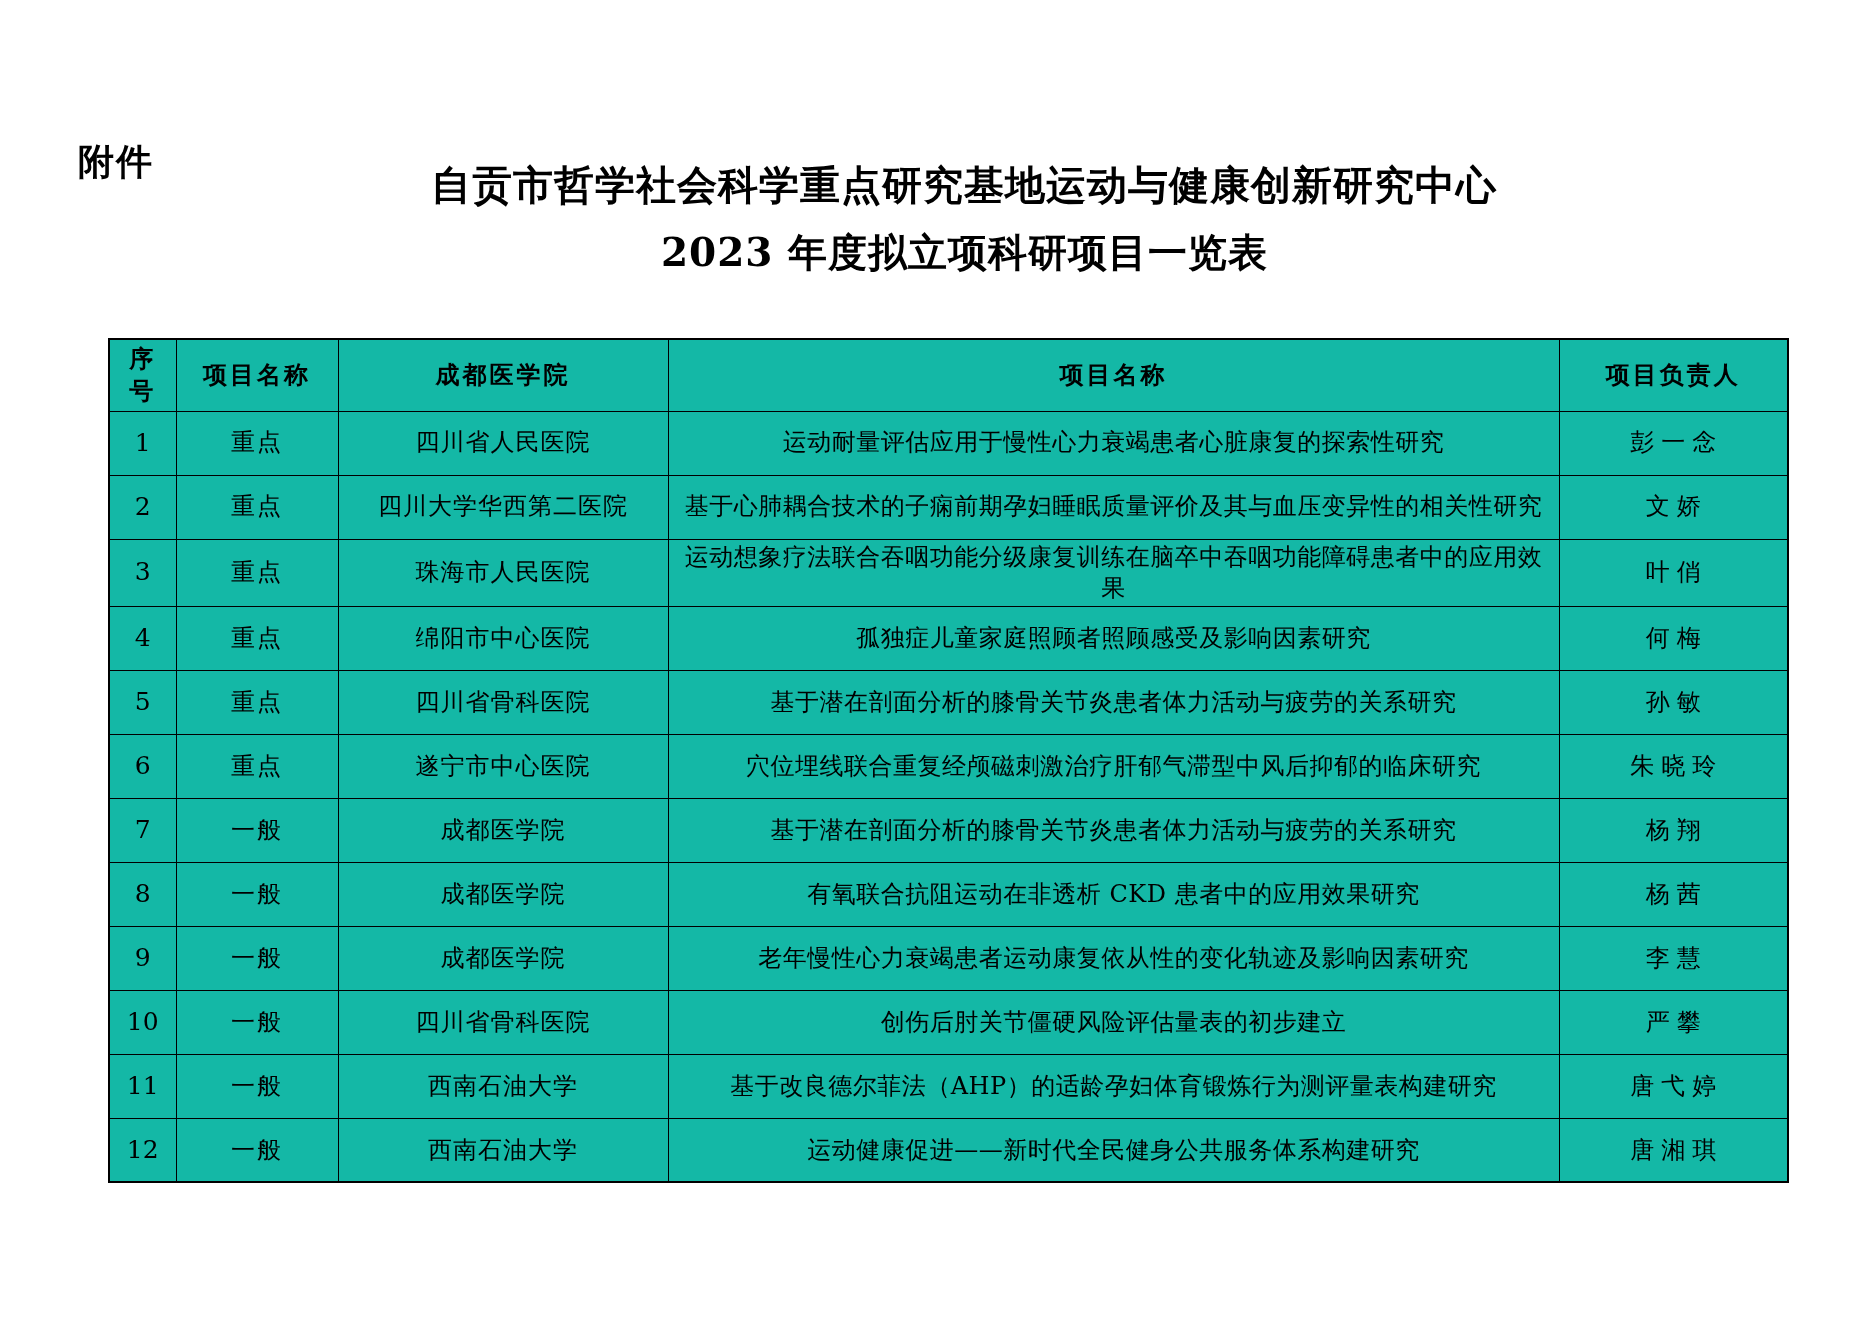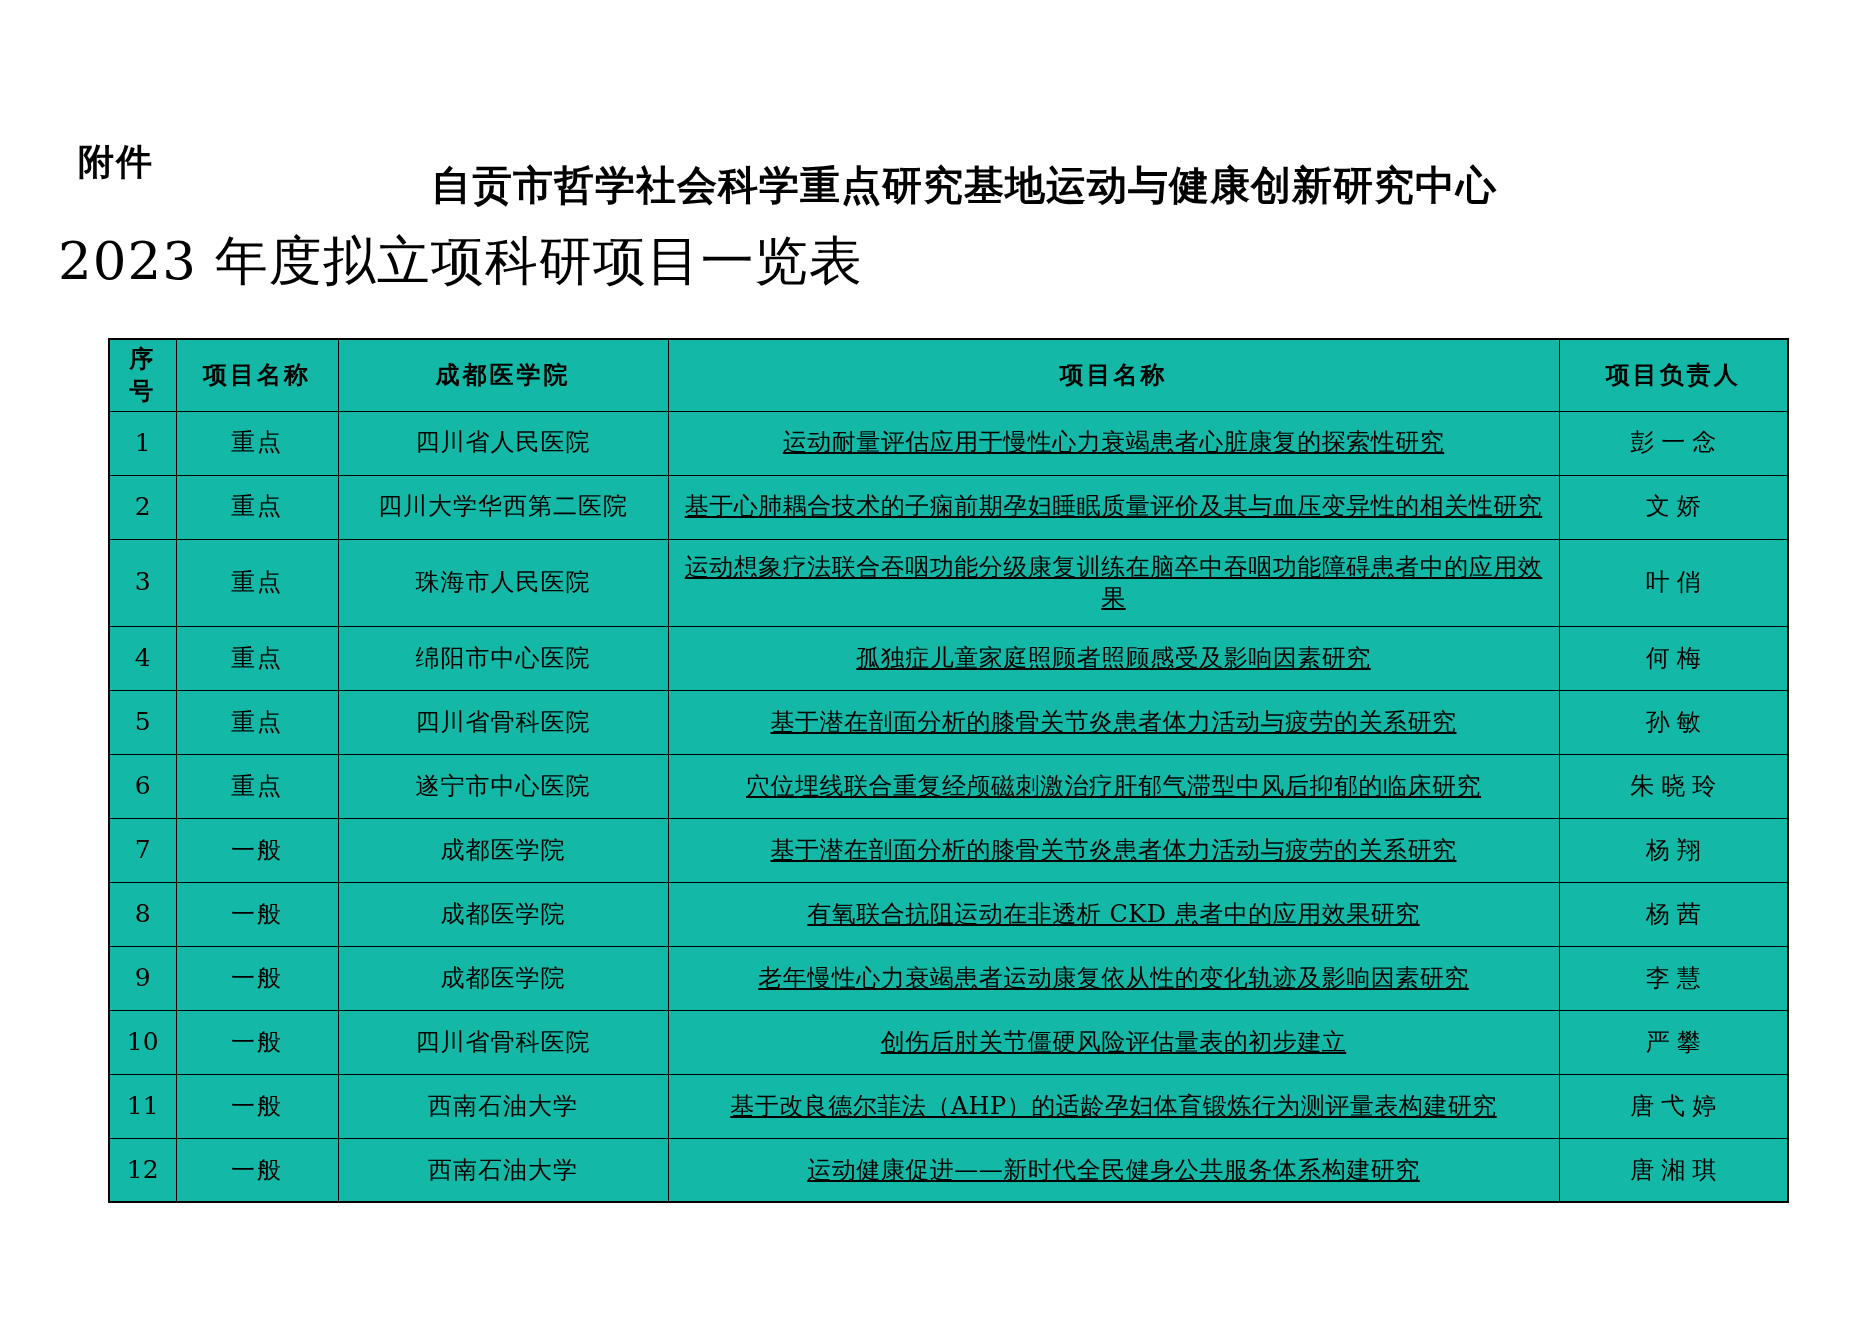--- a/index.html
+++ b/index.html
@@ -29,22 +29,23 @@
     left: 58px; right: 1px; top: 158px;
     text-align: center;
     font-size: 40px;
     font-weight: 700;
     letter-spacing: 1px;
     white-space: nowrap;
   }
   .doc-title-2 {
     position: absolute;
     left: 58px; right: 0; top: 226px;
-    font-size: 53px;
-    font-weight: 400;
+    text-align: center;
+    font-size: 39px;
+    font-weight: 700;
     letter-spacing: 1px;
     white-space: nowrap;
   }
   table.projects {
     position: absolute;
     left: 108px; top: 338px;
     width: 1679px;
     border-collapse: collapse;
     table-layout: fixed;
     border: 2px solid #000000;
@@ -66,21 +67,21 @@
     line-height: 1.35;
   }
   .projects tbody td {
     height: 64px;
     font-size: 24px;
     line-height: 1.3;
   }
   .projects td.cell-serial   { font-size: 25px; letter-spacing: 0; }
   .projects td.cell-category { letter-spacing: 2px; }
   .projects td.cell-unit     { letter-spacing: 1px; }
-  .projects td.cell-project  { padding: 12px 14px; letter-spacing: 0.5px; text-decoration: underline; }
+  .projects td.cell-project  { padding: 2px 14px; letter-spacing: 0.5px; }
   .projects td.cell-leader   { letter-spacing: 7px; text-indent: 7px; }
 </style>
 </head>
 <body>
 
 <div class="page">
 
   <div class="attachment-label">附件</div>
 
   <div class="doc-title-1">自贡市哲学社会科学重点研究基地运动与健康创新研究中心</div>

